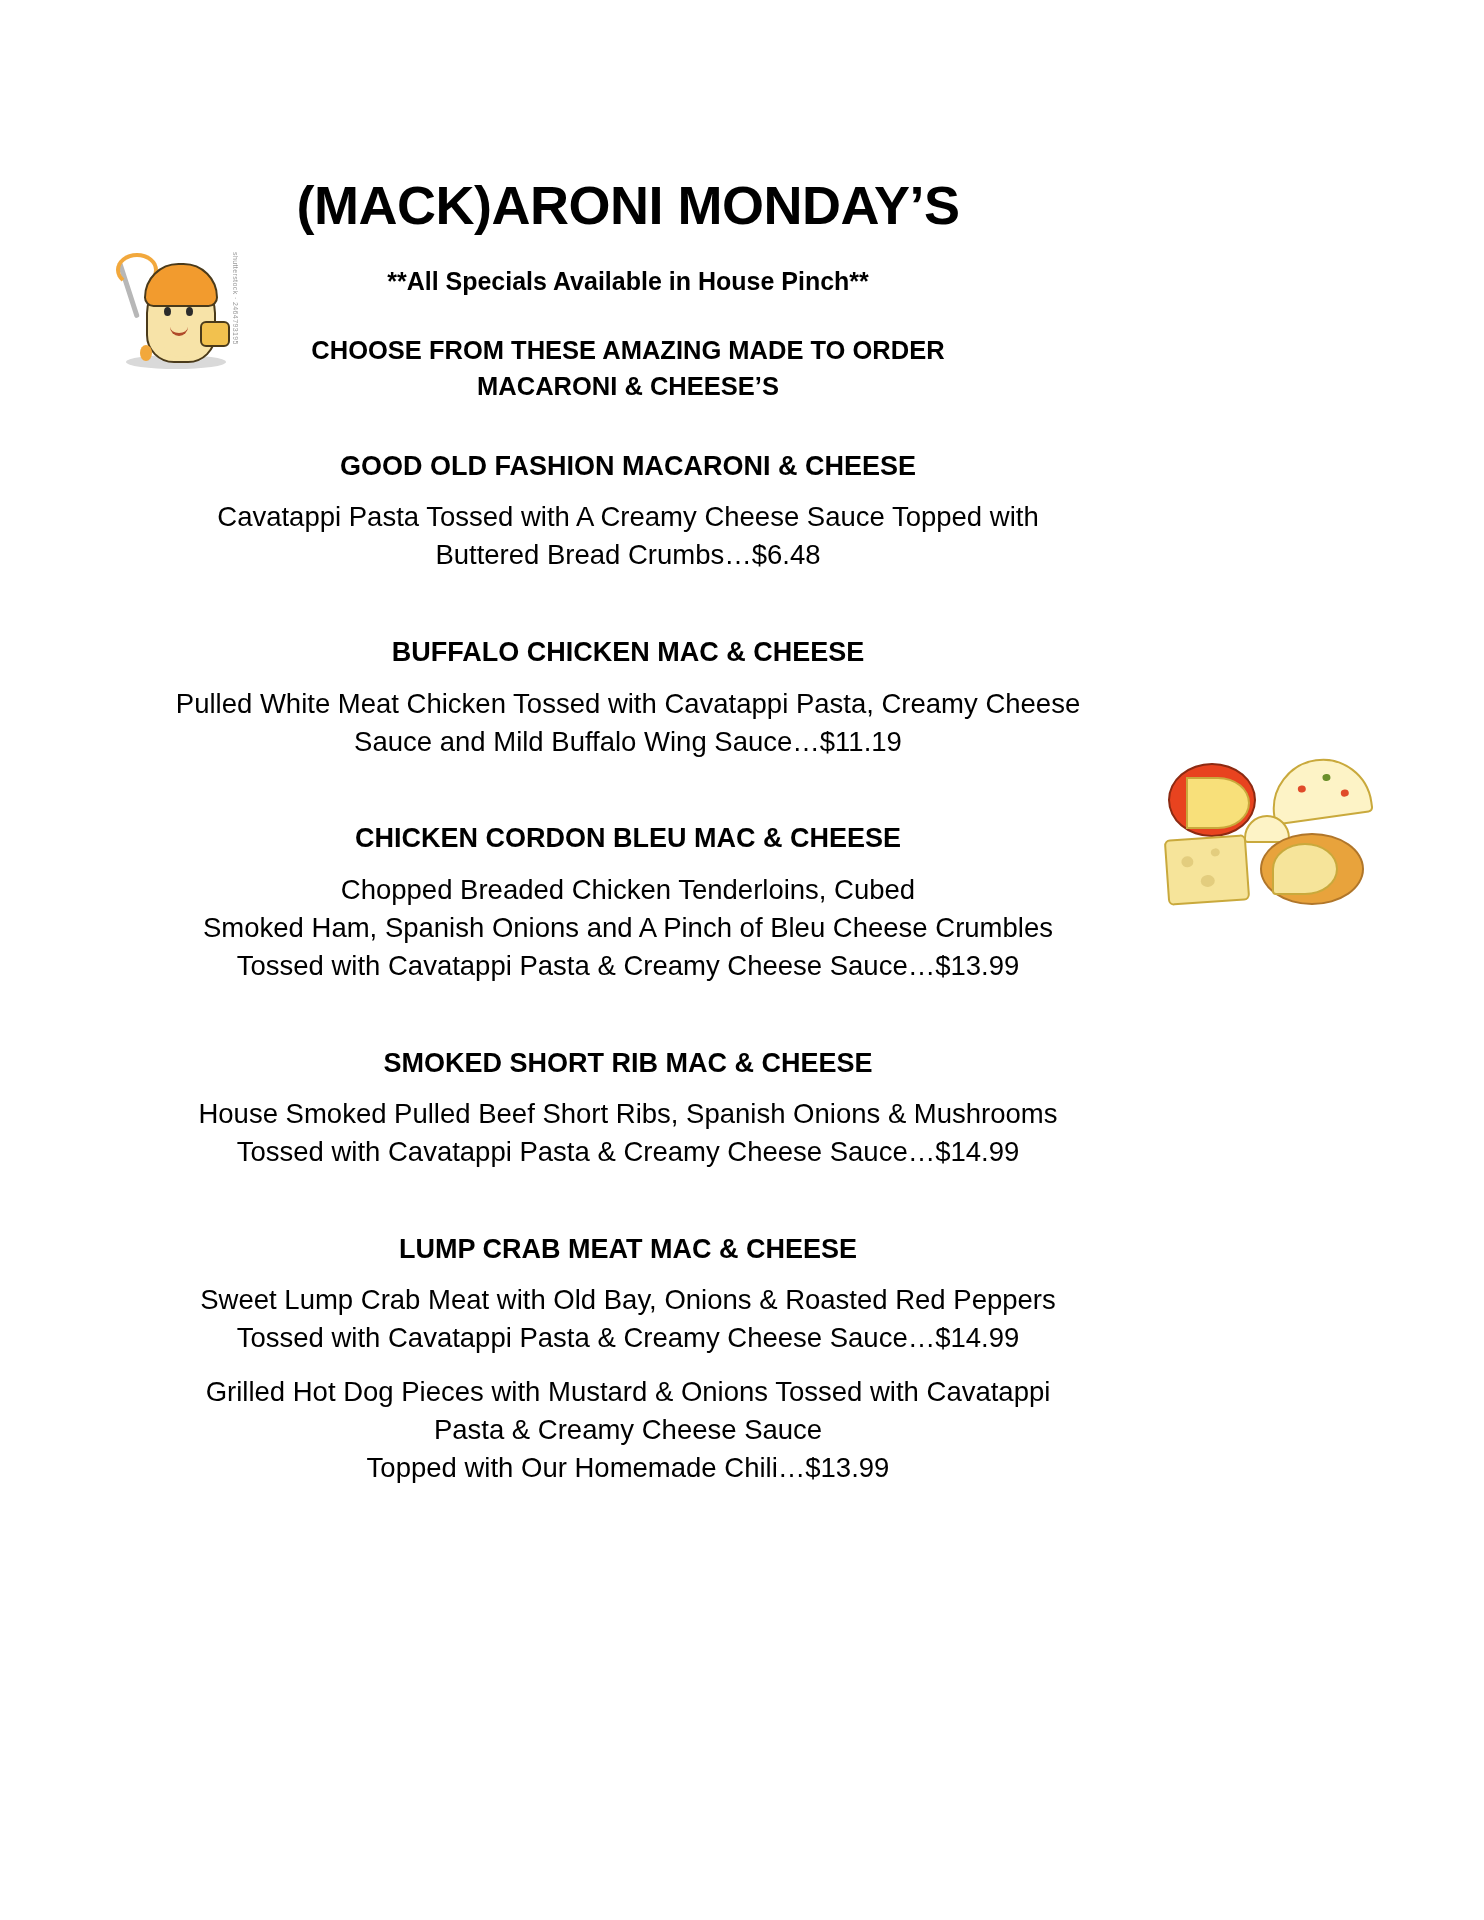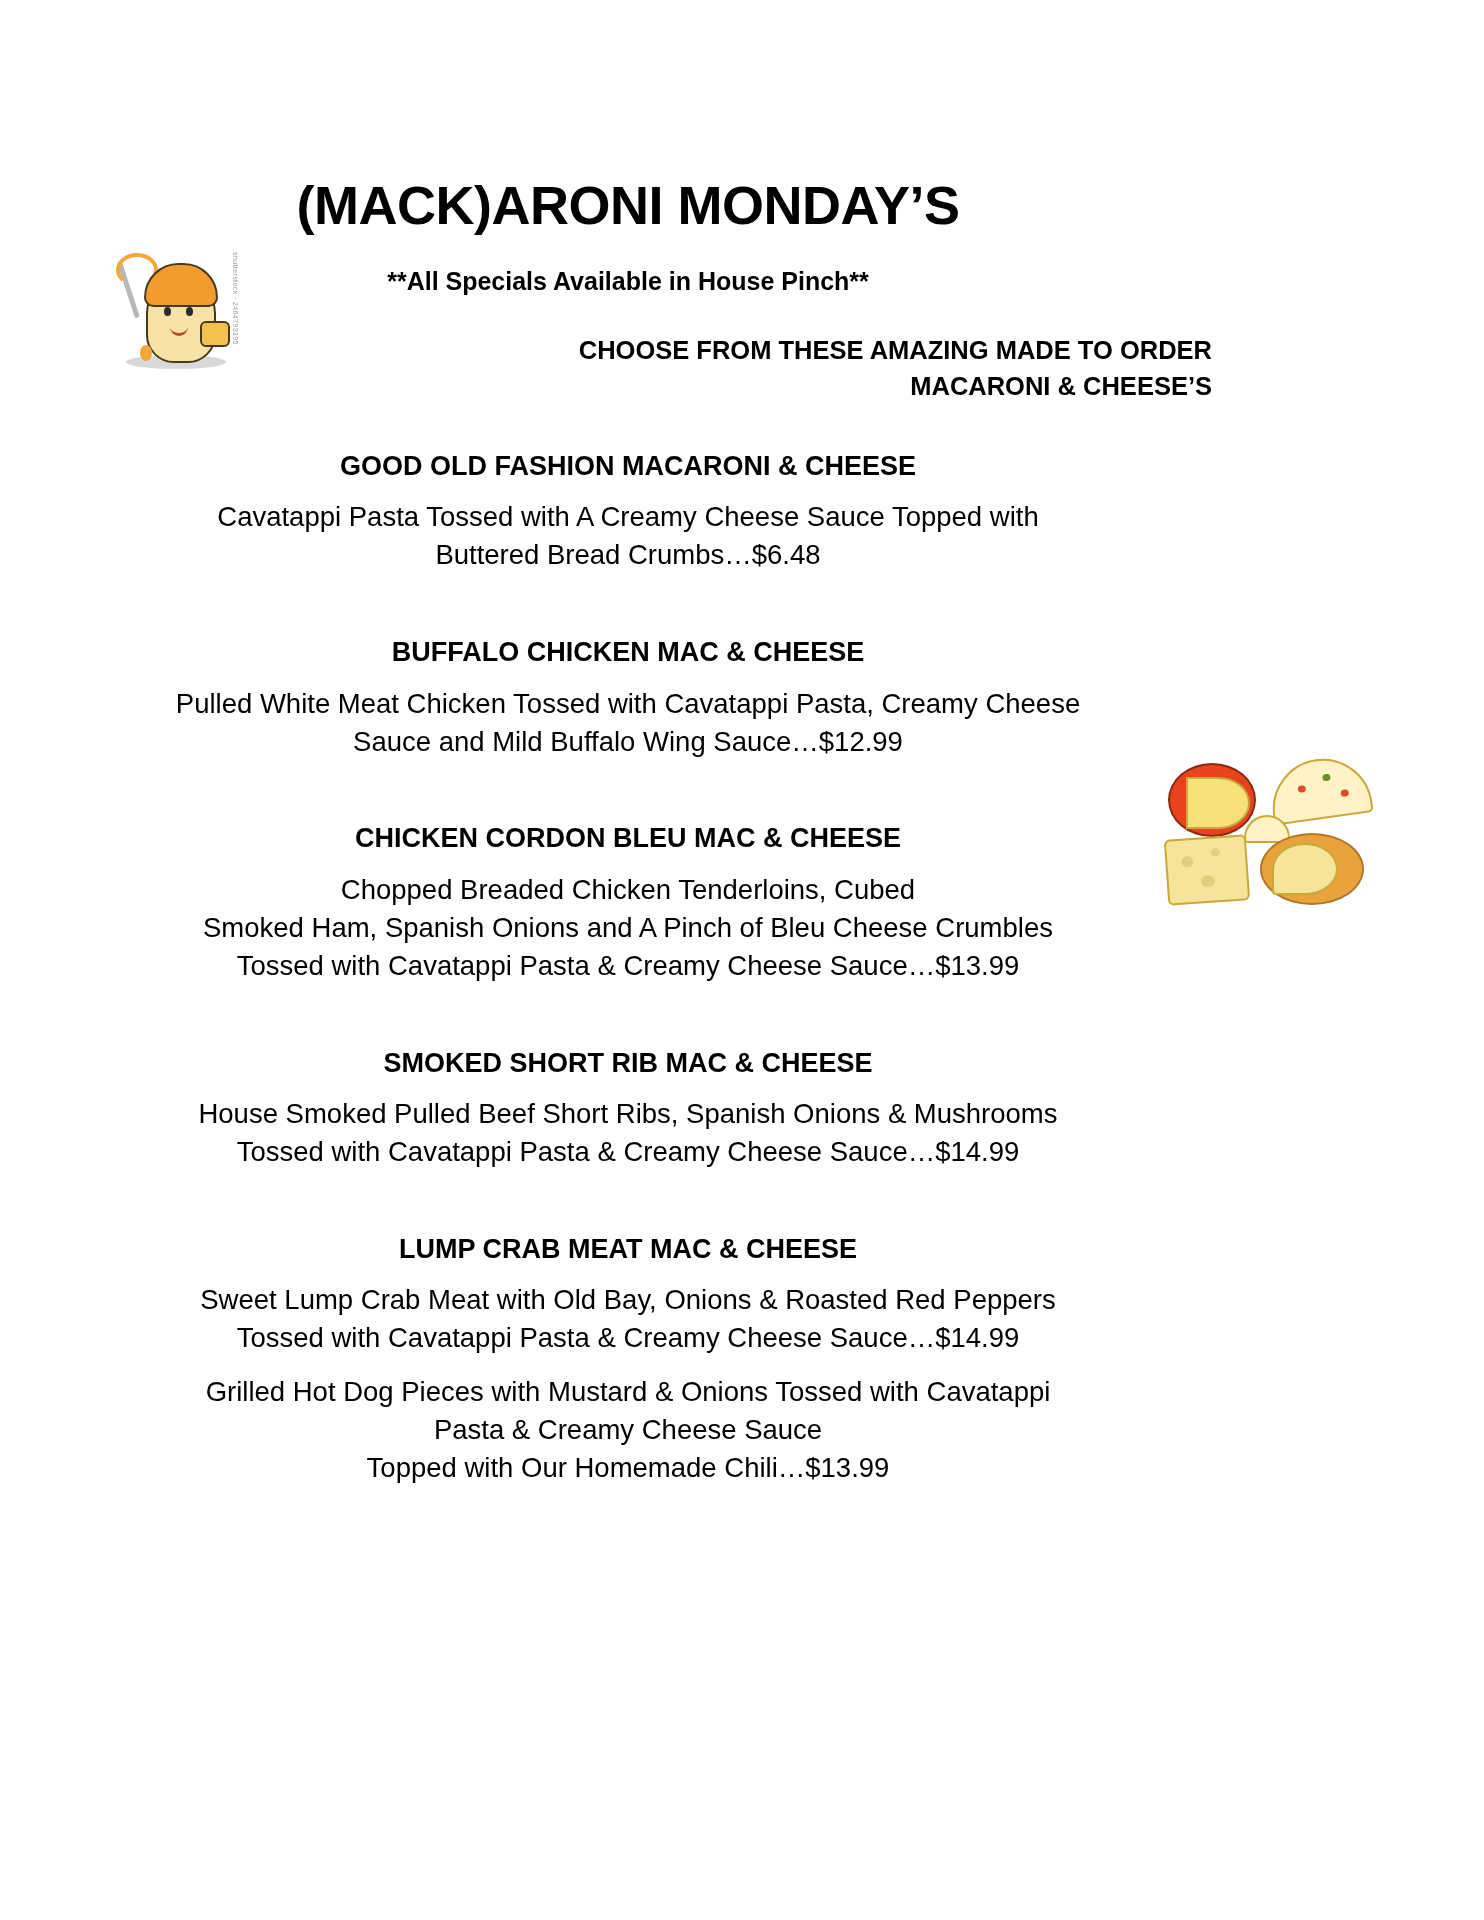--- a/index.html
+++ b/index.html
@@ -38,21 +38,21 @@
   .subtitle {
     text-align: center;
     font-weight: bold;
     font-size: 25px;
     margin: 0;
     padding-top: 36px;
     line-height: 1.1;
   }
 
   .choose {
-    text-align: right;
+    text-align: center;
     font-weight: bold;
     font-size: 25.5px;
     margin: 0;
     padding-top: 36px;
     line-height: 1.42;
   }
 
   
   .menu {
     margin: 0;
@@ -306,21 +306,21 @@
 
     <li class="item first">
       <div class="item-name">GOOD OLD FASHION MACARONI &amp; CHEESE</div>
       <div class="item-desc">Cavatappi Pasta Tossed with A Creamy Cheese Sauce Topped with
 Buttered Bread Crumbs…$6.48</div>
     </li>
 
     <li class="item rest">
       <div class="item-name">BUFFALO CHICKEN MAC &amp; CHEESE</div>
       <div class="item-desc">Pulled White Meat Chicken Tossed with Cavatappi Pasta, Creamy Cheese
-Sauce and Mild Buffalo Wing Sauce…$12.99</div>
+Sauce and Mild Buffalo Wing Sauce…$11.19</div>
     </li>
 
     <li class="item rest">
       <div class="item-name">CHICKEN CORDON BLEU MAC &amp; CHEESE</div>
       <div class="item-desc">Chopped Breaded Chicken Tenderloins, Cubed
 Smoked Ham, Spanish Onions and A Pinch of Bleu Cheese Crumbles
 Tossed with Cavatappi Pasta &amp; Creamy Cheese Sauce…$13.99</div>
     </li>
 
     <li class="item rest">

